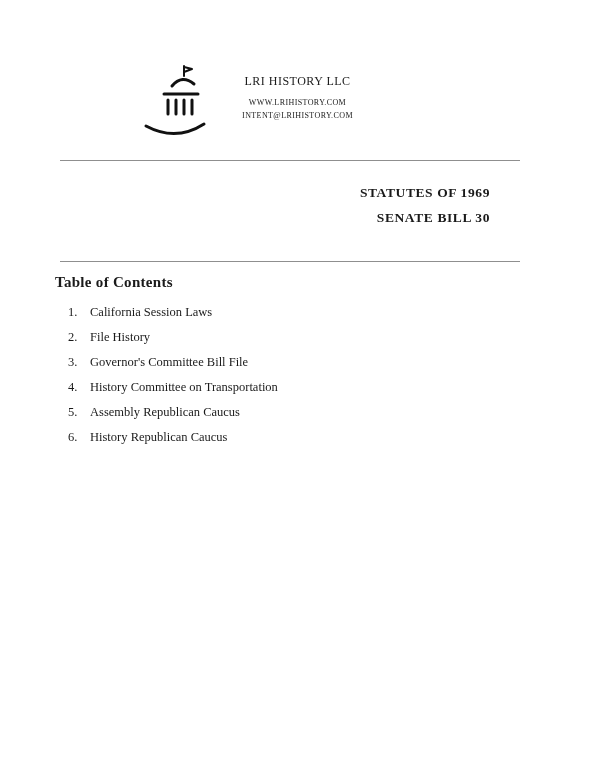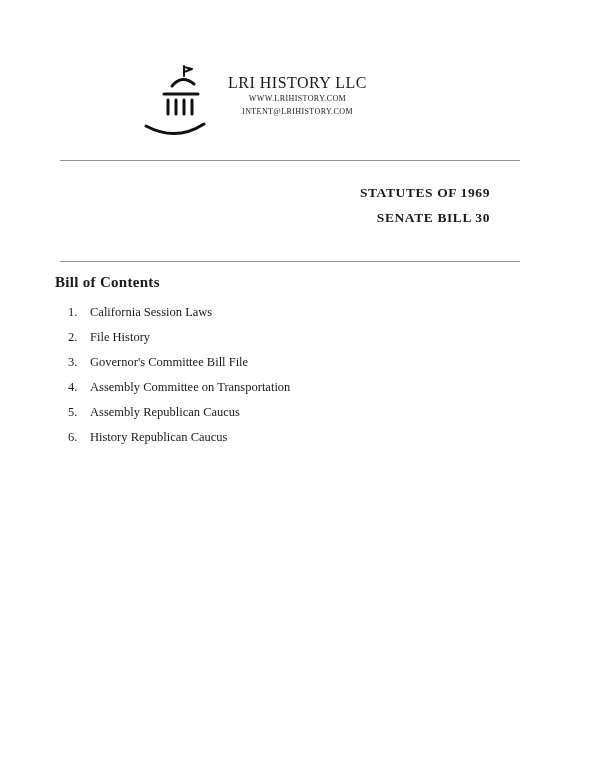--- a/index.html
+++ b/index.html
@@ -24,22 +24,23 @@
     height: 88px;
   }
   .contact-block {
     position: absolute;
     left: 210px;
     top: 74px;
     width: 175px;
     text-align: center;
   }
   .company-name {
-    font-size: 16px;
+    font-size: 12px;
     letter-spacing: 0.5px;
+    margin-bottom: 7px;
     white-space: nowrap;
   }
   .contact-line {
     font-size: 8px;
     letter-spacing: 0.4px;
     line-height: 13px;
     white-space: nowrap;
   }
 
   .rule {
@@ -126,38 +127,38 @@
 
   <div class="rule rule-1"></div>
 
   <div class="ref-block">
     <div class="ref-line">STATUTES OF 1969</div>
     <div class="ref-line">SENATE BILL 30</div>
   </div>
 
   <div class="rule rule-2"></div>
 
-  <div class="toc-title">Bill of Contents</div>
+  <div class="toc-title">Table of Contents</div>
 
   <ol class="toc-list">
     <li class="toc-item">
       <span class="toc-num">1.</span>
       <span class="toc-label">California Session Laws</span>
     </li>
     <li class="toc-item">
       <span class="toc-num">2.</span>
       <span class="toc-label">File History</span>
     </li>
     <li class="toc-item">
       <span class="toc-num">3.</span>
       <span class="toc-label">Governor's Committee Bill File</span>
     </li>
     <li class="toc-item">
       <span class="toc-num">4.</span>
-      <span class="toc-label">Assembly Committee on Transportation</span>
+      <span class="toc-label">History Committee on Transportation</span>
     </li>
     <li class="toc-item">
       <span class="toc-num">5.</span>
       <span class="toc-label">Assembly Republican Caucus</span>
     </li>
     <li class="toc-item">
       <span class="toc-num">6.</span>
       <span class="toc-label">History Republican Caucus</span>
     </li>
   </ol>

